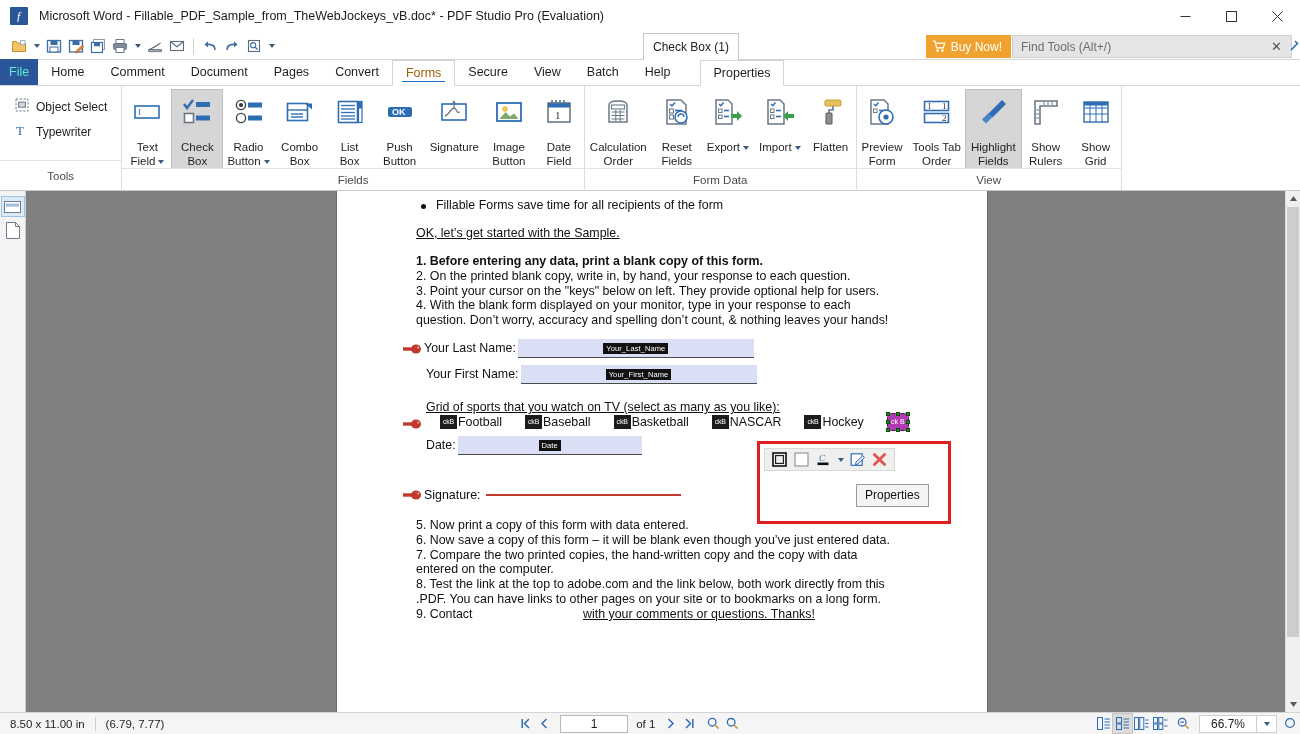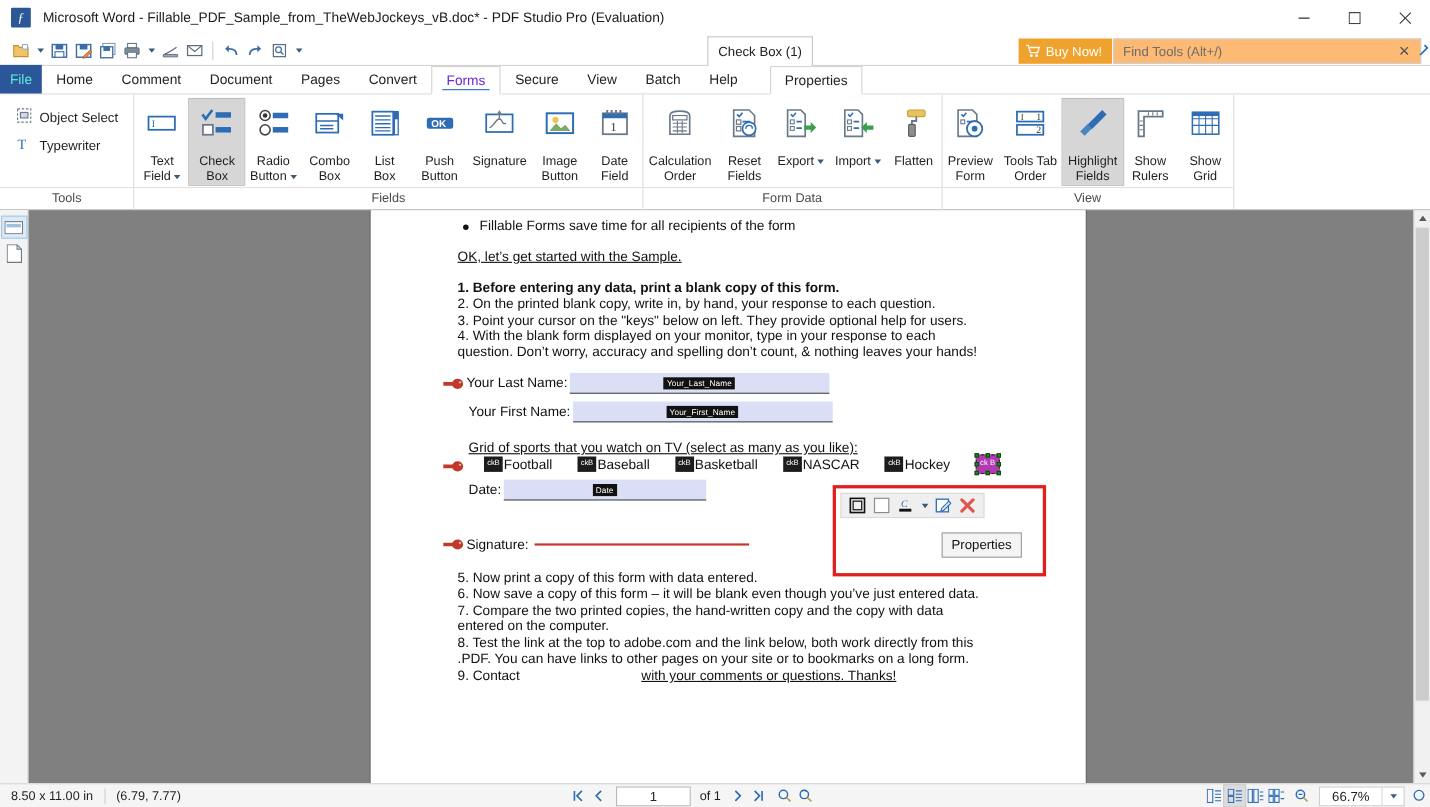--- a/index.html
+++ b/index.html
@@ -48,58 +48,58 @@
     display:flex; align-items:center; justify-content:center;
     font-size:12px; color:#222; padding:0 9px;
   }
   .buynow {
     position:absolute; right:289px; top:35px; height:23px;
     background:#f0a22e; color:#fff; display:flex; align-items:center;
     padding:0 9px 0 6px; font-size:12px; gap:5px; white-space:nowrap;
   }
   .findtools {
     position:absolute; right:8px; top:35px; height:23px; width:280px;
-    background:#fdba74; border:1px solid #cfcfcf; display:flex; align-items:center;
+    background:#e5e5e5; border:1px solid #cfcfcf; display:flex; align-items:center;
     padding:0 6px 0 8px; gap:18px;
   }
   .findtools .ph { font-size:12px; color:#6d6d6d; flex:1; white-space:nowrap; }
   .ft-x { font-size:13px; color:#555; padding:0 3px; }
 
   
   .tabbar {
     position:absolute; top:60px; left:0; width:1300px; height:26px;
     background:#ffffff; display:flex; align-items:flex-end;
     border-bottom:1px solid #d4d4d4;
   }
   .tab {
     height:26px; padding:8px 13px; display:flex; align-items:center;
     font-size:12.5px; color:#1f1f1f; white-space:nowrap; position:relative;
   }
   .tab.file { background:#2b579a; color:#5eead4; padding:0 9px; }
   .tab.active {
     background:#fff; border:1px solid #d4d4d4; border-bottom:1px solid #fff;
-    color:#6d28d9; margin-bottom:-1px; z-index:3;
+    color:#a16207; margin-bottom:-1px; z-index:3;
   }
   .tab.active .tab-underline {
     position:absolute; left:9px; right:9px; bottom:3px; height:1px; background:#1f6fc4;
   }
   .tab.props {
     background:#fff; border:1px solid #d4d4d4; border-bottom:1px solid #fff;
     margin-bottom:-1px; margin-left:16px; z-index:3;
   }
 
   
   .ribbon {
     position:absolute; top:86px; left:0; width:1300px; height:105px;
     background:#ffffff; border-bottom:1px solid #c8c8c8; display:flex;
   }
   .rgroup { height:105px; display:flex; flex-direction:column; position:relative; }
   .rgroup-body { flex:1; display:flex; align-items:flex-start; padding-top:4px; }
   .rgroup-label {
-    height:21px; display:flex; align-items:center; justify-content:center;
+    height:31px; display:flex; align-items:center; justify-content:center;
     font-size:11.5px; color:#4a4a4a; border-top:1px solid #e2e2e2;
   }
   .rgroup + .rgroup { border-left:1px solid #dcdcdc; }
 
   .bigbtn {
     width:auto; min-width:50px; padding:3px 5px 0; display:flex; flex-direction:column;
     align-items:center; justify-content:flex-start; height:78px;
   }
   .bigbtn.on { background:#d6d6d6; outline:1px solid #c0c0c0; }
   .bigbtn .ico { height:38px; display:flex; align-items:center; justify-content:center; }

